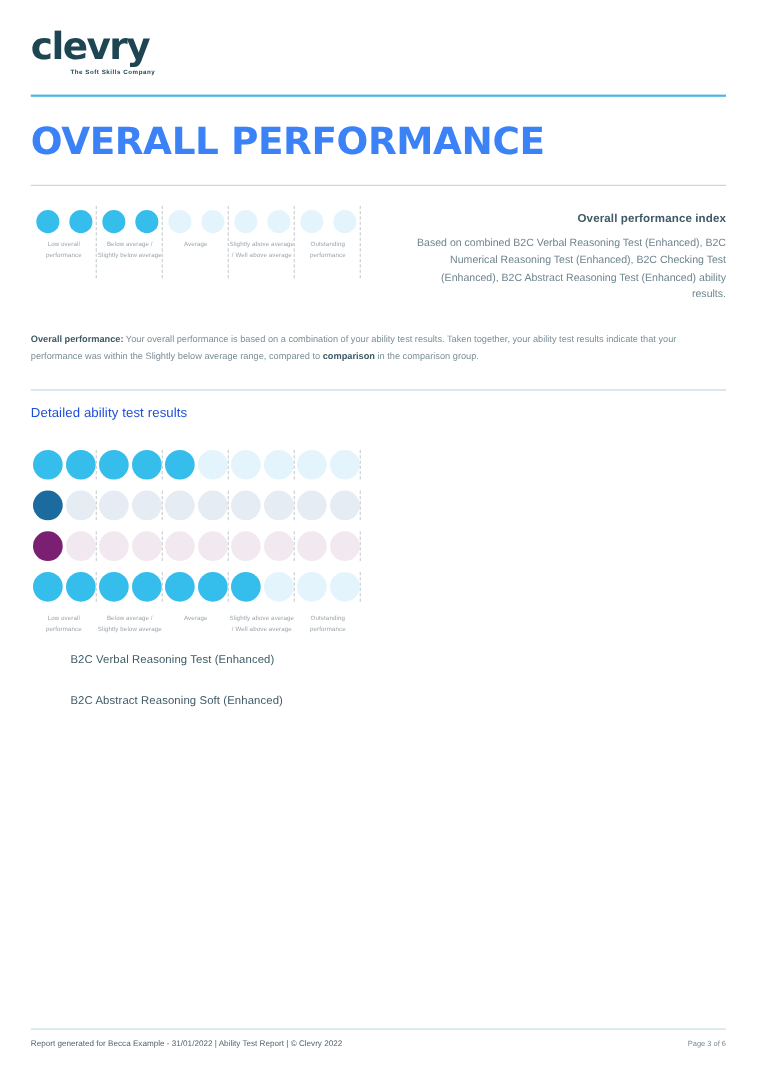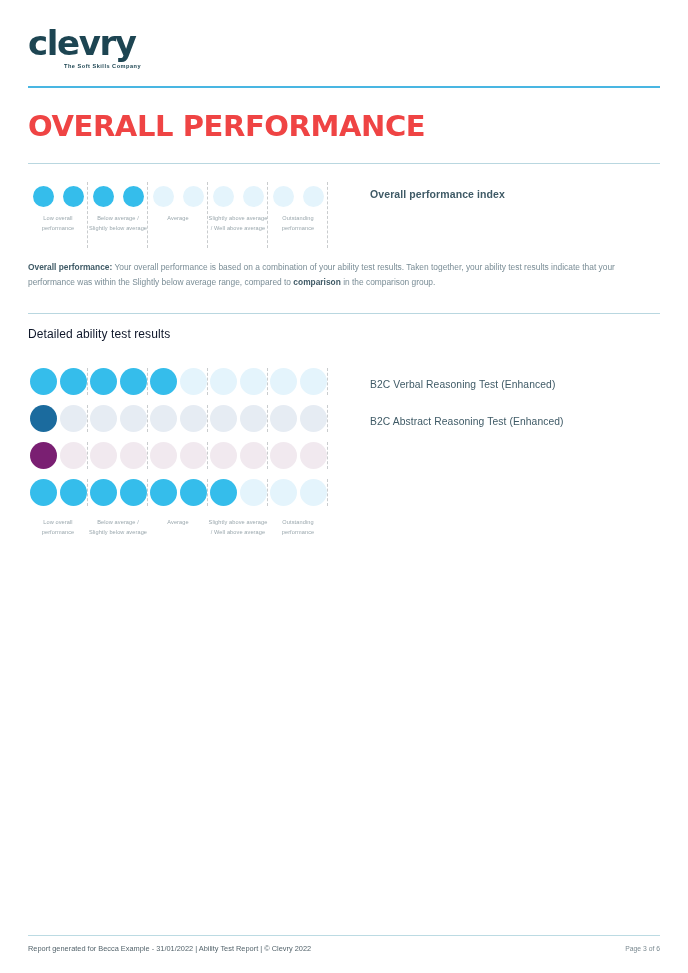--- a/index.html
+++ b/index.html
@@ -22,21 +22,21 @@
     font-size:5.6px;letter-spacing:.5px;color:#1d4552;
     margin-top:3px;margin-left:36px;font-weight:bold;
   }
 
   .rule-accent{height:2px;background:#49b6e2;margin-top:17px;}
   .rule-soft{height:1.3px;background:#b9d7e0;}
 
   
   .page-title{
     font-family:"DejaVu Sans",sans-serif;
-    font-size:29px;font-weight:bold;color:#ef4444;
+    font-size:34px;font-weight:bold;color:#3b82f6;
     letter-spacing:-0.4px;margin:24px 0 22px 0;line-height:1;
   }
 
   
   .band{display:flex;margin-top:22px;}
   .scale-col{width:306px;flex:none;}
   .desc-col{padding-left:36px;padding-top:2px;text-align:right;}
 
   .dotgrid{display:flex;position:relative;}
   .cell{width:30px;position:relative;display:flex;justify-content:center;}
@@ -59,25 +59,25 @@
   .desc-body{font-size:9.6px;line-height:1.58;color:#6e848e;}
 
   
   .para{
     margin-top:26px;font-size:8.4px;line-height:1.85;color:#7a8d96;
   }
   .para b{color:#3f5a66;}
 
   .sect-rule{margin-top:22px;}
   .sect-title{
-    font-size:12px;color:#0f172a;margin:13px 0 0 0;letter-spacing:.1px;
-  }
-
-  
-  .detail{display:flex;margin-top:22px;}
+    font-size:12px;color:#1d4ed8;margin:13px 0 0 0;letter-spacing:.1px;
+  }
+
+  
+  .detail{display:flex;margin-top:22px;flex-direction:column;}
   .detail-rows{width:306px;flex:none;}
   .drow{display:flex;height:37px;align-items:center;position:relative;}
   .ddot{width:27px;height:27px;border-radius:50%;display:block;}
   .dcell{width:30px;position:relative;display:flex;justify-content:center;align-items:center;}
   .dsep{position:absolute;top:0;bottom:0;width:0;border-left:1px dashed #c9ccce;}
   .names{padding-left:36px;padding-top:3px;}
   .tname{height:37px;display:flex;align-items:center;font-size:10.3px;color:#3f5a66;letter-spacing:.1px;}
 
   
   .footer{position:absolute;left:28px;right:28px;bottom:20px;}
@@ -144,20 +144,21 @@
       <div class="labels">
           <div class="lab">Low overall performance</div>
           <div class="lab">Below average / Slightly below average</div>
           <div class="lab">Average</div>
           <div class="lab">Slightly above average / Well above average</div>
           <div class="lab">Outstanding performance</div>
         </div>
     </div>
     <div class="desc-col">
       <div class="desc-title">Overall performance index</div>
+      <div class="desc-body">Based on combined B2C Verbal Reasoning Test (Enhanced), B2C Numerical Reasoning Test (Enhanced), B2C Checking Test (Enhanced), B2C Abstract Reasoning Test (Enhanced) ability results.</div>
     </div>
   </div>
 
   <div class="para">
     <b>Overall performance:</b><span> Your overall performance is based on a combination of your ability test results. Taken together, your ability test results indicate that your performance was within the Slightly below average range, compared to </span><b>comparison</b><span> in the comparison group.</span>
   </div>
 
   <div class="rule-soft sect-rule"></div>
   <div class="sect-title">Detailed ability test results</div>
 
@@ -316,21 +317,21 @@
       <div class="labels">
           <div class="lab">Low overall performance</div>
           <div class="lab">Below average / Slightly below average</div>
           <div class="lab">Average</div>
           <div class="lab">Slightly above average / Well above average</div>
           <div class="lab">Outstanding performance</div>
         </div>
     </div>
     <div class="names">
         <div class="tname">B2C Verbal Reasoning Test (Enhanced)</div>
-        <div class="tname">B2C Abstract Reasoning Test (Enhanced)</div>
+        <div class="tname">B2C Abstract Reasoning Soft (Enhanced)</div>
       </div>
   </div>
 
   <div class="footer">
     <div class="foot-rule"></div>
     <div class="foot-row">
       <div class="foot-left">Report generated for Becca Example - 31/01/2022 | Ability Test Report | © Clevry 2022</div>
       <div class="foot-right">Page 3 of 6</div>
     </div>
   </div>

